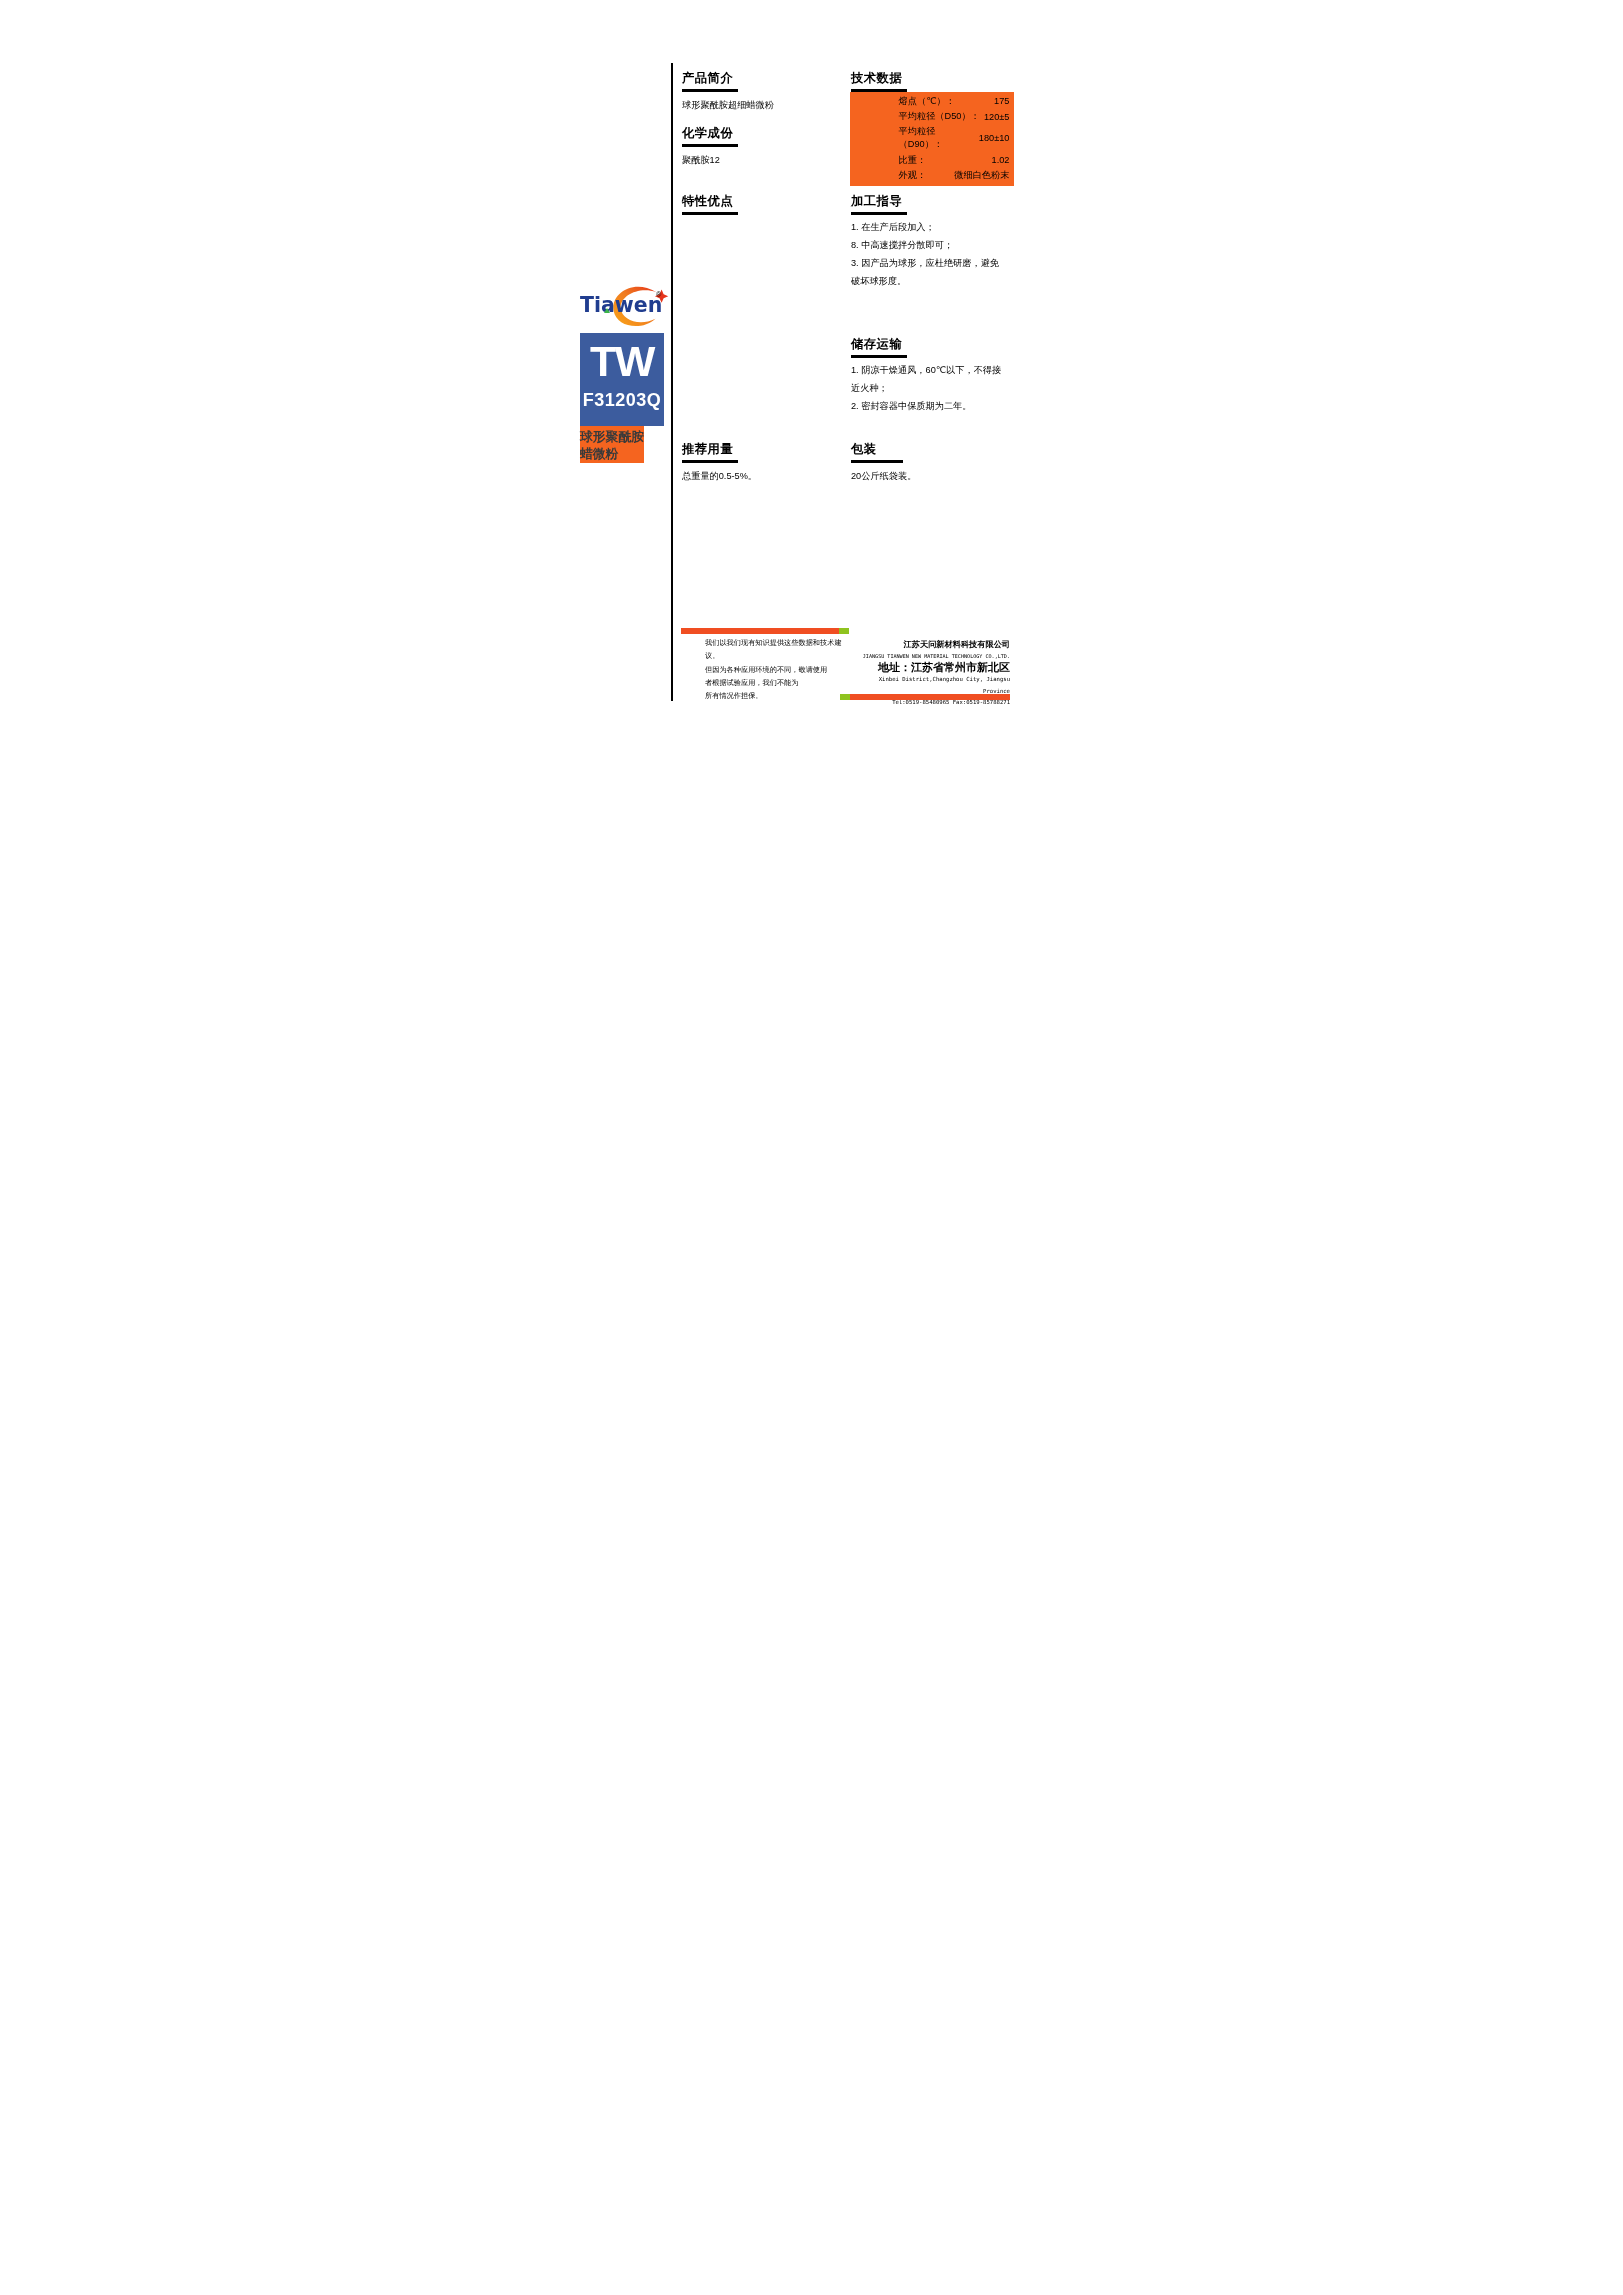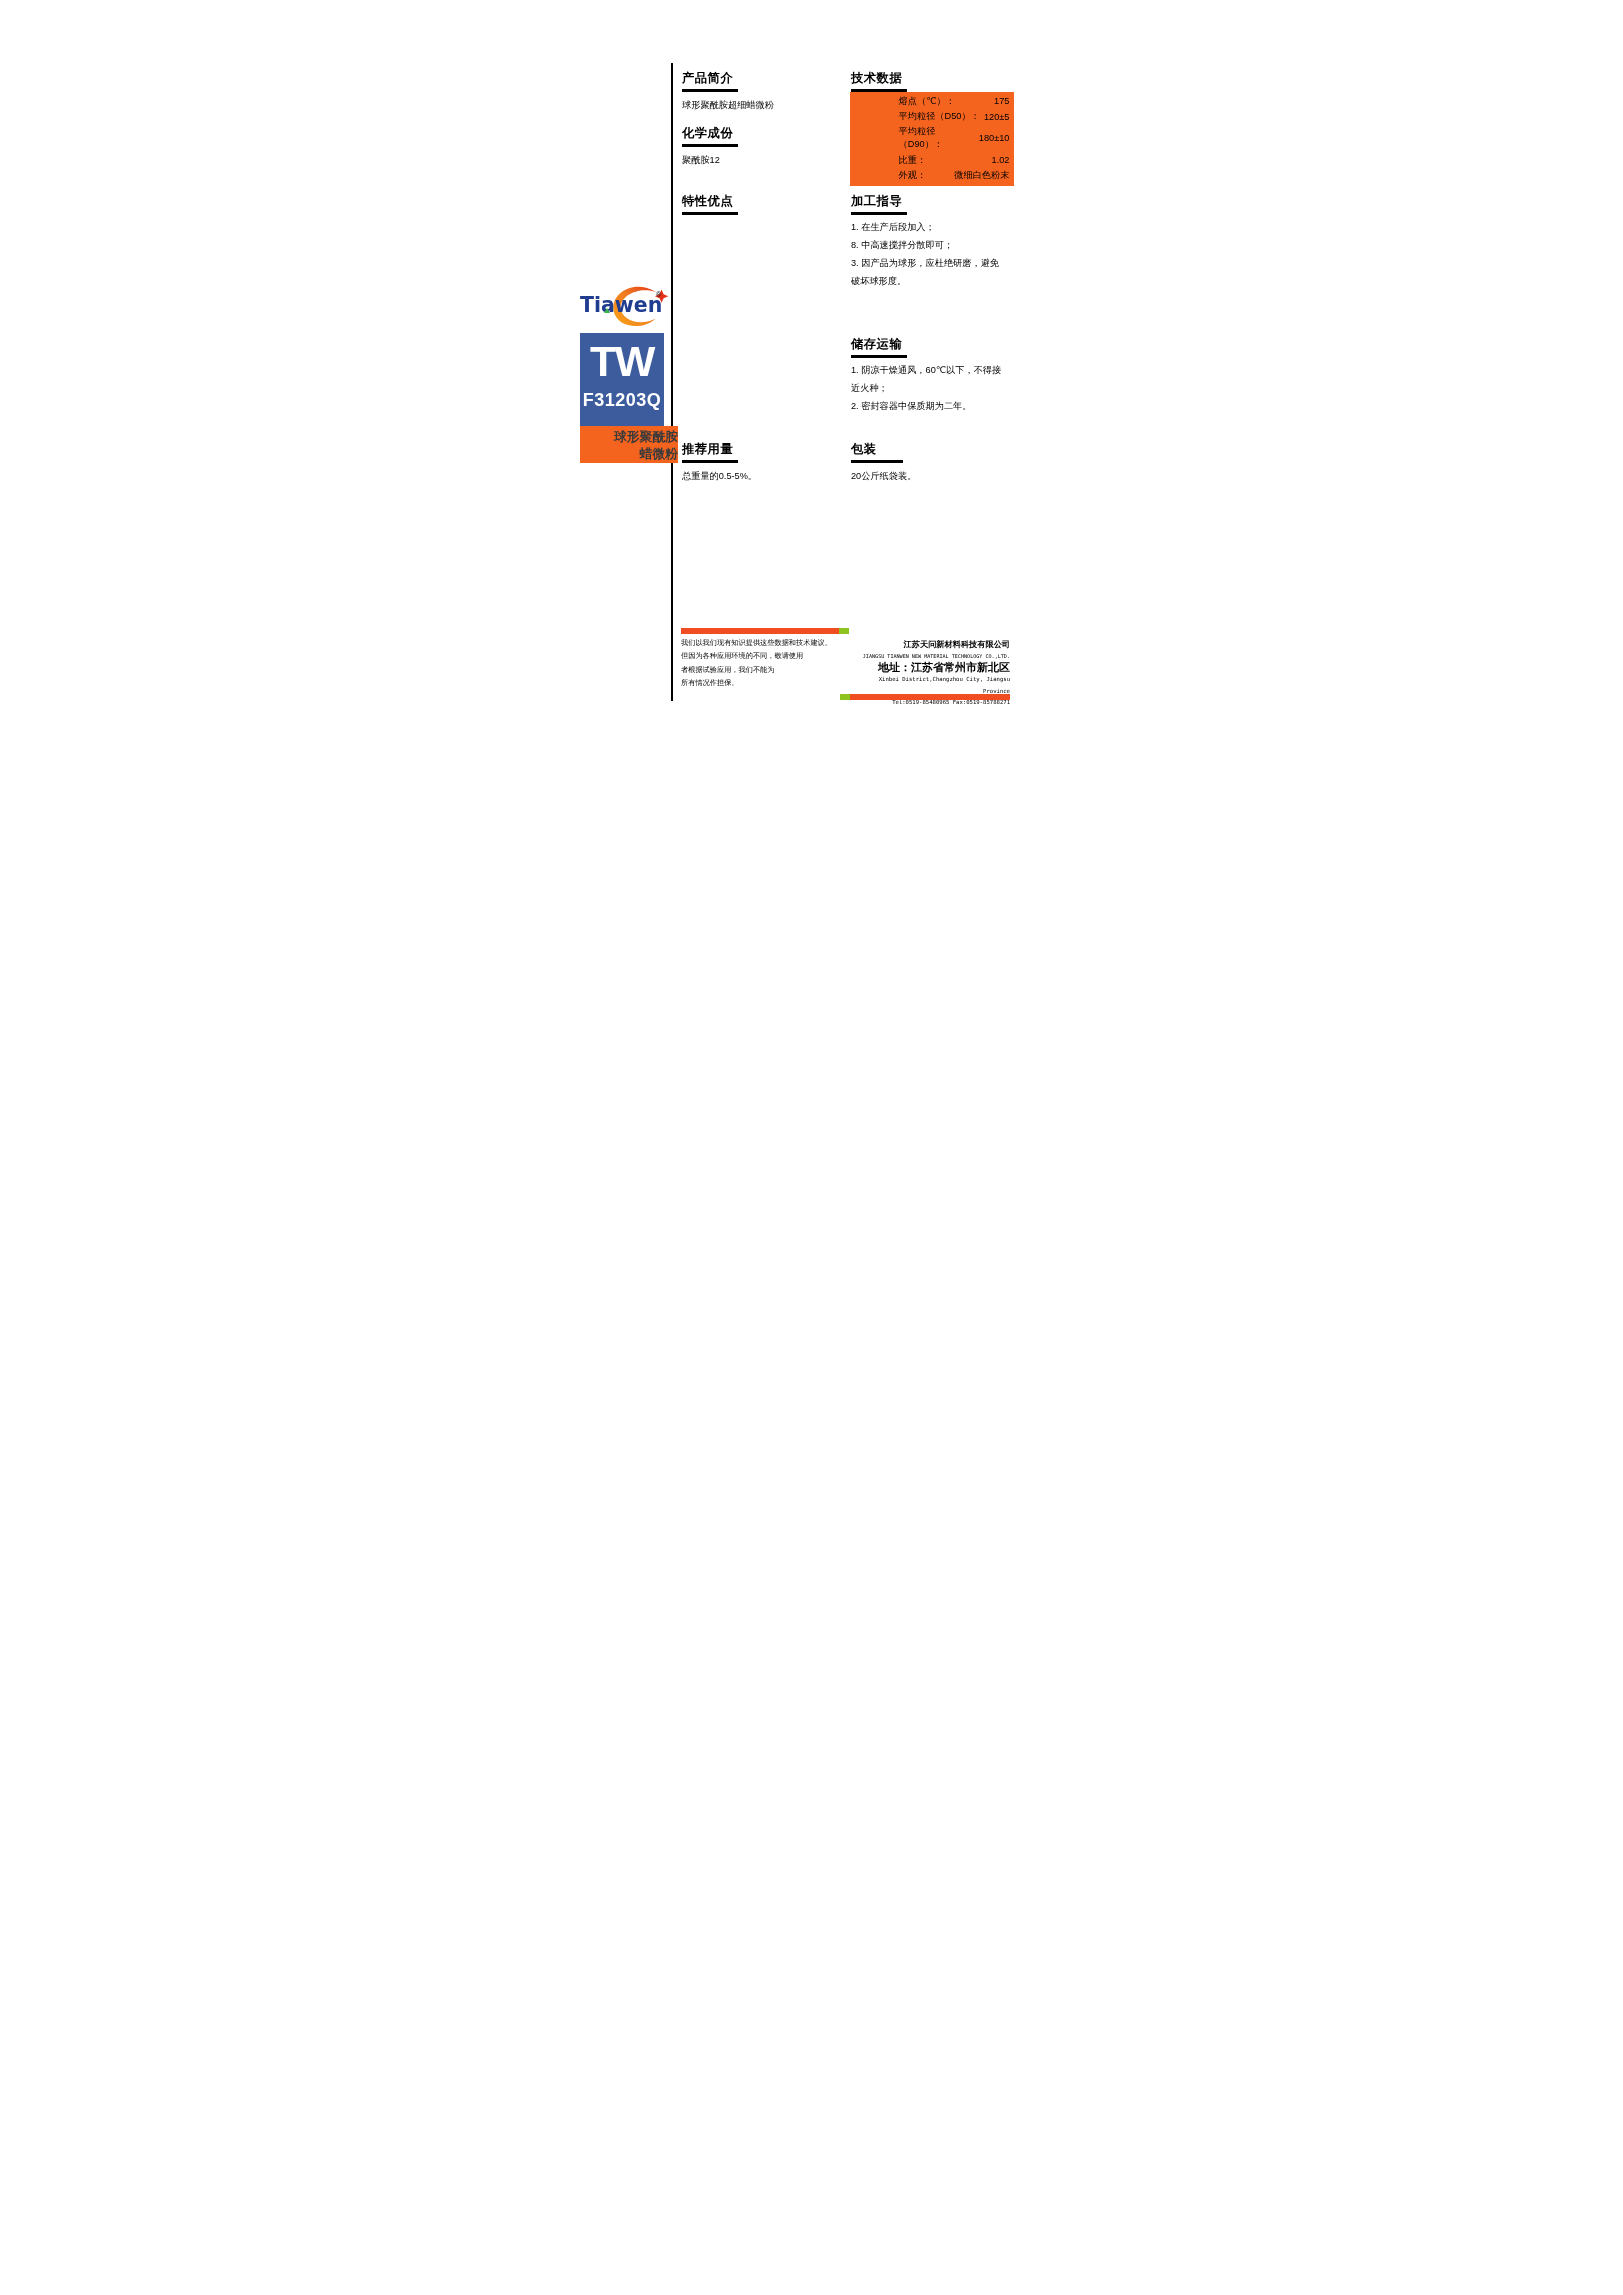--- a/index.html
+++ b/index.html
@@ -39,28 +39,28 @@
   .brand{position:absolute;left:0;top:4.1px;font-size:20.5px;font-weight:bold;color:var(--logo-blue);
          letter-spacing:0px;font-family:"DejaVu Sans","Liberation Sans",sans-serif;}
   .reg{position:absolute;left:76px;top:1px;font-size:7.2px;color:#000;font-weight:normal;}
   .tri{position:absolute;left:23.5px;top:19.4px;width:0;height:0;
        border-left:3.6px solid transparent;border-right:3.6px solid transparent;
        border-bottom:5.6px solid var(--logo-green);}
   .tw-box{position:absolute;top:44px;left:0;width:84px;height:93px;background:var(--box-blue);
           text-align:center;color:#fff;}
   .tw{font-size:43px;font-weight:bold;line-height:1;margin-top:7.2px;letter-spacing:-1.5px;}
   .model{font-size:18px;font-weight:bold;letter-spacing:0.5px;margin-top:7.2px;}
-  .prod-box{position:absolute;top:137px;left:0;width:98px;height:37px;background:var(--accent-orange);
-            text-align:right;color:var(--product-text);font-weight:bold;font-size:12.8px;line-height:17px;padding-top:1.5px;}
+  .prod-box{position:absolute;top:137px;left:0;width:64px;height:37px;background:var(--accent-orange);
+            text-align:left;color:var(--product-text);font-weight:bold;font-size:12.8px;line-height:17px;padding-top:1.5px;}
 
   
   .bar{display:flex;height:5.6px;}
   .bar span{display:block;height:100%;}
   .foot-left{position:absolute;left:140px;top:628px;width:172px;}
-  .disc{margin-top:2.6px;}
+  .disc{margin-top:2.6px;margin-left:24px;}
   .disc-line{font-size:7.2px;line-height:13.3px;}
   .foot-right{position:absolute;left:310px;top:639px;width:159px;text-align:right;}
   .fr-cn{font-size:8.2px;font-weight:bold;line-height:11.8px;}
   .fr-en{font-size:5.1px;line-height:11.2px;font-family:"DejaVu Sans Mono","Liberation Mono",monospace;}
   .fr-addr{font-size:11px;font-weight:bold;line-height:11.8px;}
   .fr-addr-en{font-size:5.6px;line-height:11.8px;font-family:"DejaVu Sans Mono","Liberation Mono",monospace;}
   .fr-tel{font-size:5.6px;line-height:11.2px;font-family:"DejaVu Sans Mono","Liberation Mono",monospace;}
   .bar-bottom{position:absolute;left:299px;top:694px;width:170px;}
 </style>
 </head>

